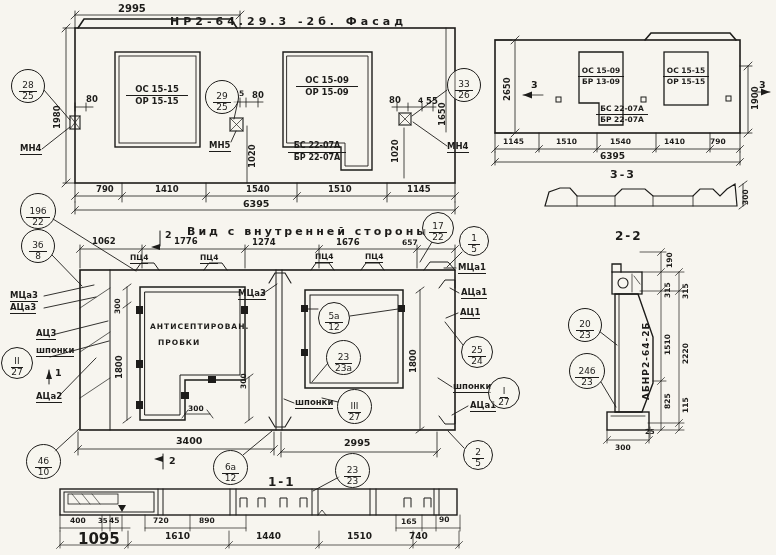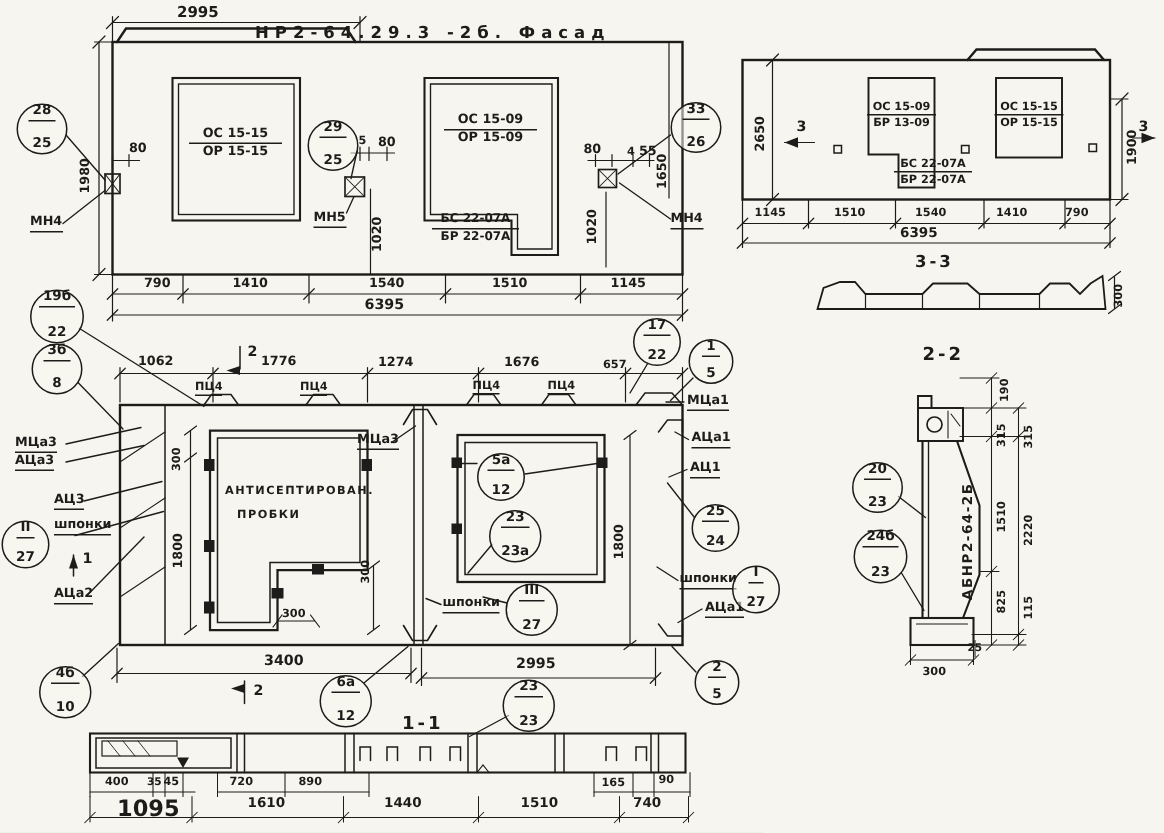--- a/index.html
+++ b/index.html
@@ -5,21 +5,21 @@
   *{box-sizing:border-box;margin:0;padding:0}
   body{background:#d8d5ce}
   #canvas{position:relative;width:776px;height:555px;background:#f7f5ef;font-family:"DejaVu Sans",sans-serif;color:#1d1c1a;overflow:hidden}
   svg.lines{position:absolute;left:0;top:0}
   .t{position:absolute;font-size:8.5px;font-weight:bold;line-height:1;white-space:nowrap}
   .vt{position:absolute;font-size:8.5px;font-weight:bold;line-height:1;white-space:nowrap;
       transform:rotate(-90deg);transform-origin:0 0}
   .ttl{font-size:11px;letter-spacing:4px}
   .ul{border-bottom:1.2px solid #1d1c1a;padding-bottom:1px}
   .co{position:absolute;border:1.4px solid #1d1c1a;border-radius:50%;display:flex;flex-direction:column;
-      align-items:center;justify-content:space-between;font-weight:bold;font-size:9px;line-height:1.1;text-align:center;background:rgba(247,245,239,.55)}
+      align-items:center;justify-content:flex-end;font-weight:normal;font-size:9px;line-height:1.1;text-align:center;background:rgba(247,245,239,.55)}
   .co .n{border-bottom:1.1px solid #1d1c1a;padding:0 3px}
   .fr{position:absolute;text-align:center;font-weight:bold;font-size:8.5px;line-height:1.35}
   .fr .n{display:block;border-bottom:1.2px solid #1d1c1a}
   .fr .d{display:block}
   .sm{font-size:7.5px}
 </style>
 </head>
 <body>
 
 <div id="canvas">
@@ -215,20 +215,21 @@
       <path d="M679,272 V430"></path>
       <path d="M675.5,275.5 l7,-7 M675.5,294.5 l7,-7 M675.5,426.5 l7,-7 M675.5,433.5 l7,-7"></path>
       <path d="M650,427 V438"></path>
       <path d="M607,430 V443 M649,430 V443 M607,440 H649 M603.5,443.5 l7,-7 M645.5,443.5 l7,-7"></path>
       <path d="M599,331 L617,345 M601,382 L616,407" stroke-width="0.9"></path>
     </g>
   </g>
 </svg>
 
 <span class="t ttl" style="left:170px;top:16px">НР2-64.29.3 -2б. Фасад</span>
+<span class="t" style="left:187px;top:226px;font-size:11px;letter-spacing:3px">Вид с внутренней стороны</span>
 <span class="t" style="left:610px;top:169px;font-size:11px;letter-spacing:2px">3-3</span>
 <span class="t" style="left:615px;top:230px;font-size:12px;letter-spacing:2px">2-2</span>
 <span class="t" style="left:268px;top:476px;font-size:12px;letter-spacing:2px">1-1</span>
 
 <span class="t" style="left:118px;top:4px;font-size:10px">2995</span>
 <span class="t" style="left:86px;top:95px">80</span>
 <span class="t sm" style="left:239px;top:90px">5</span>
 <span class="t" style="left:252px;top:91px">80</span>
 <span class="t" style="left:389px;top:96px">80</span>
 <span class="t sm" style="left:418px;top:97px">4</span>
@@ -389,21 +390,21 @@
 <span class="t" style="left:98px;top:518px;font-size:7px">35</span>
 <span class="t sm" style="left:109px;top:517px">45</span>
 <span class="t sm" style="left:153px;top:517px">720</span>
 <span class="t sm" style="left:199px;top:517px">890</span>
 <span class="t sm" style="left:401px;top:518px">165</span>
 <span class="t sm" style="left:439px;top:516px">90</span>
 <span class="t" style="left:78px;top:532px;font-size:15px">1095</span>
 <span class="t" style="left:165px;top:532px;font-size:9px">1610</span>
 <span class="t" style="left:256px;top:532px;font-size:9px">1440</span>
 <span class="t" style="left:347px;top:532px;font-size:9px">1510</span>
-<span class="t" style="left:422px;top:532px;font-size:9px">740</span>
+<span class="t" style="left:409px;top:532px;font-size:9px">740</span>
 
 <span class="vt" style="left:642px;top:400px;font-size:9px;letter-spacing:1px">АБНР2-64-2Б</span>
 <span class="vt sm" style="left:666px;top:268px">190</span>
 <span class="vt sm" style="left:664px;top:298px">315</span>
 <span class="vt sm" style="left:682px;top:299px">315</span>
 <span class="vt sm" style="left:664px;top:355px">1510</span>
 <span class="vt sm" style="left:682px;top:364px">2220</span>
 <span class="vt sm" style="left:664px;top:409px">825</span>
 <span class="vt sm" style="left:682px;top:413px">115</span>
 <span class="t" style="left:645px;top:429px;font-size:7px">25</span>

